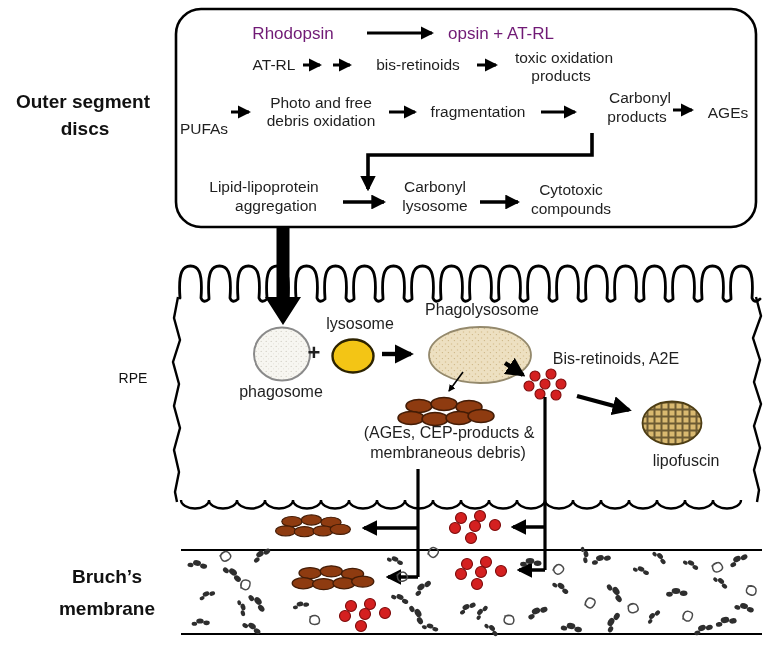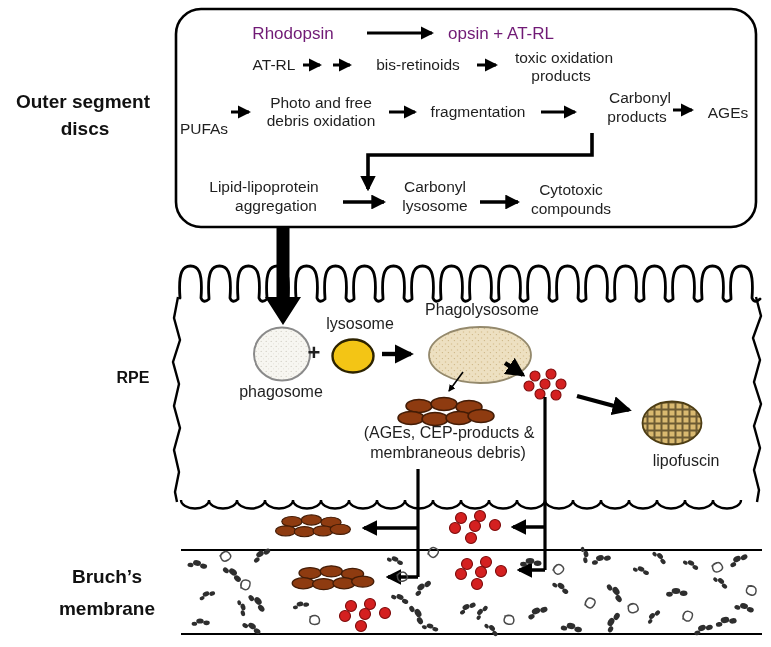--- a/index.html
+++ b/index.html
@@ -3,21 +3,21 @@
 <meta charset="utf-8">
 <style>
   html,body{margin:0;padding:0;background:#ffffff;}
   .stage{position:relative;width:771px;height:647px;background:#ffffff;overflow:hidden;
          font-family:"Liberation Sans",sans-serif;color:#1a1a1a;}
   .stage svg{position:absolute;left:0;top:0;}
   .lbl{position:absolute;transform:translate(-50%,-50%);white-space:nowrap;line-height:1;
        font-size:15.5px;color:#1f1f1f;}
   .h{font-size:17px;font-weight:400;color:#701a75;}
   .side{font-size:19px;font-weight:700;color:#111;}
-  .rpe-big{font-size:16px;font-weight:700;color:#111;}
+  .rpe-big{font-size:14px;font-weight:400;color:#111;}
   .cell{font-size:16px;}
   .plus{font-size:22px;font-weight:700;}
   .ln{stroke:#000;fill:none;}
   .lyso{stroke:#2d2300;stroke-width:2.4;}
   .phago{stroke:#8a8a8a;stroke-width:2;}
   .plyso{stroke:#94896c;stroke-width:1.8;}
   .lipo{stroke:#4d3d14;stroke-width:1.8;}
   .reds{stroke:#7c0a0a;stroke-width:1.1;}
   .browns{stroke:#431c06;stroke-width:1.5;}
   .spiral{fill:none;stroke:#4a4a4a;stroke-width:1.5;stroke-linecap:round;}
@@ -220,16 +220,17 @@
 <div class="lbl" style="left:276px;top:206px">aggregation</div>
 <div class="lbl" style="left:435px;top:187px">Carbonyl</div>
 <div class="lbl" style="left:435px;top:206px">lysosome</div>
 <div class="lbl" style="left:571px;top:190px">Cytotoxic</div>
 <div class="lbl" style="left:571px;top:209px">compounds</div>
 
 <div class="lbl cell" style="left:360px;top:324px">lysosome</div>
 <div class="lbl plus" style="left:314px;top:353px">+</div>
 <div class="lbl cell" style="left:281px;top:392px">phagosome</div>
 <div class="lbl cell" style="left:482px;top:310px">Phagolysosome</div>
+<div class="lbl cell" style="left:616px;top:359px">Bis-retinoids, A2E</div>
 <div class="lbl cell" style="left:449px;top:433px">(AGEs, CEP-products &amp;</div>
 <div class="lbl cell" style="left:448px;top:453px">membraneous debris)</div>
 <div class="lbl cell" style="left:686px;top:461px">lipofuscin</div>
 </div>
 
 </body></html>

